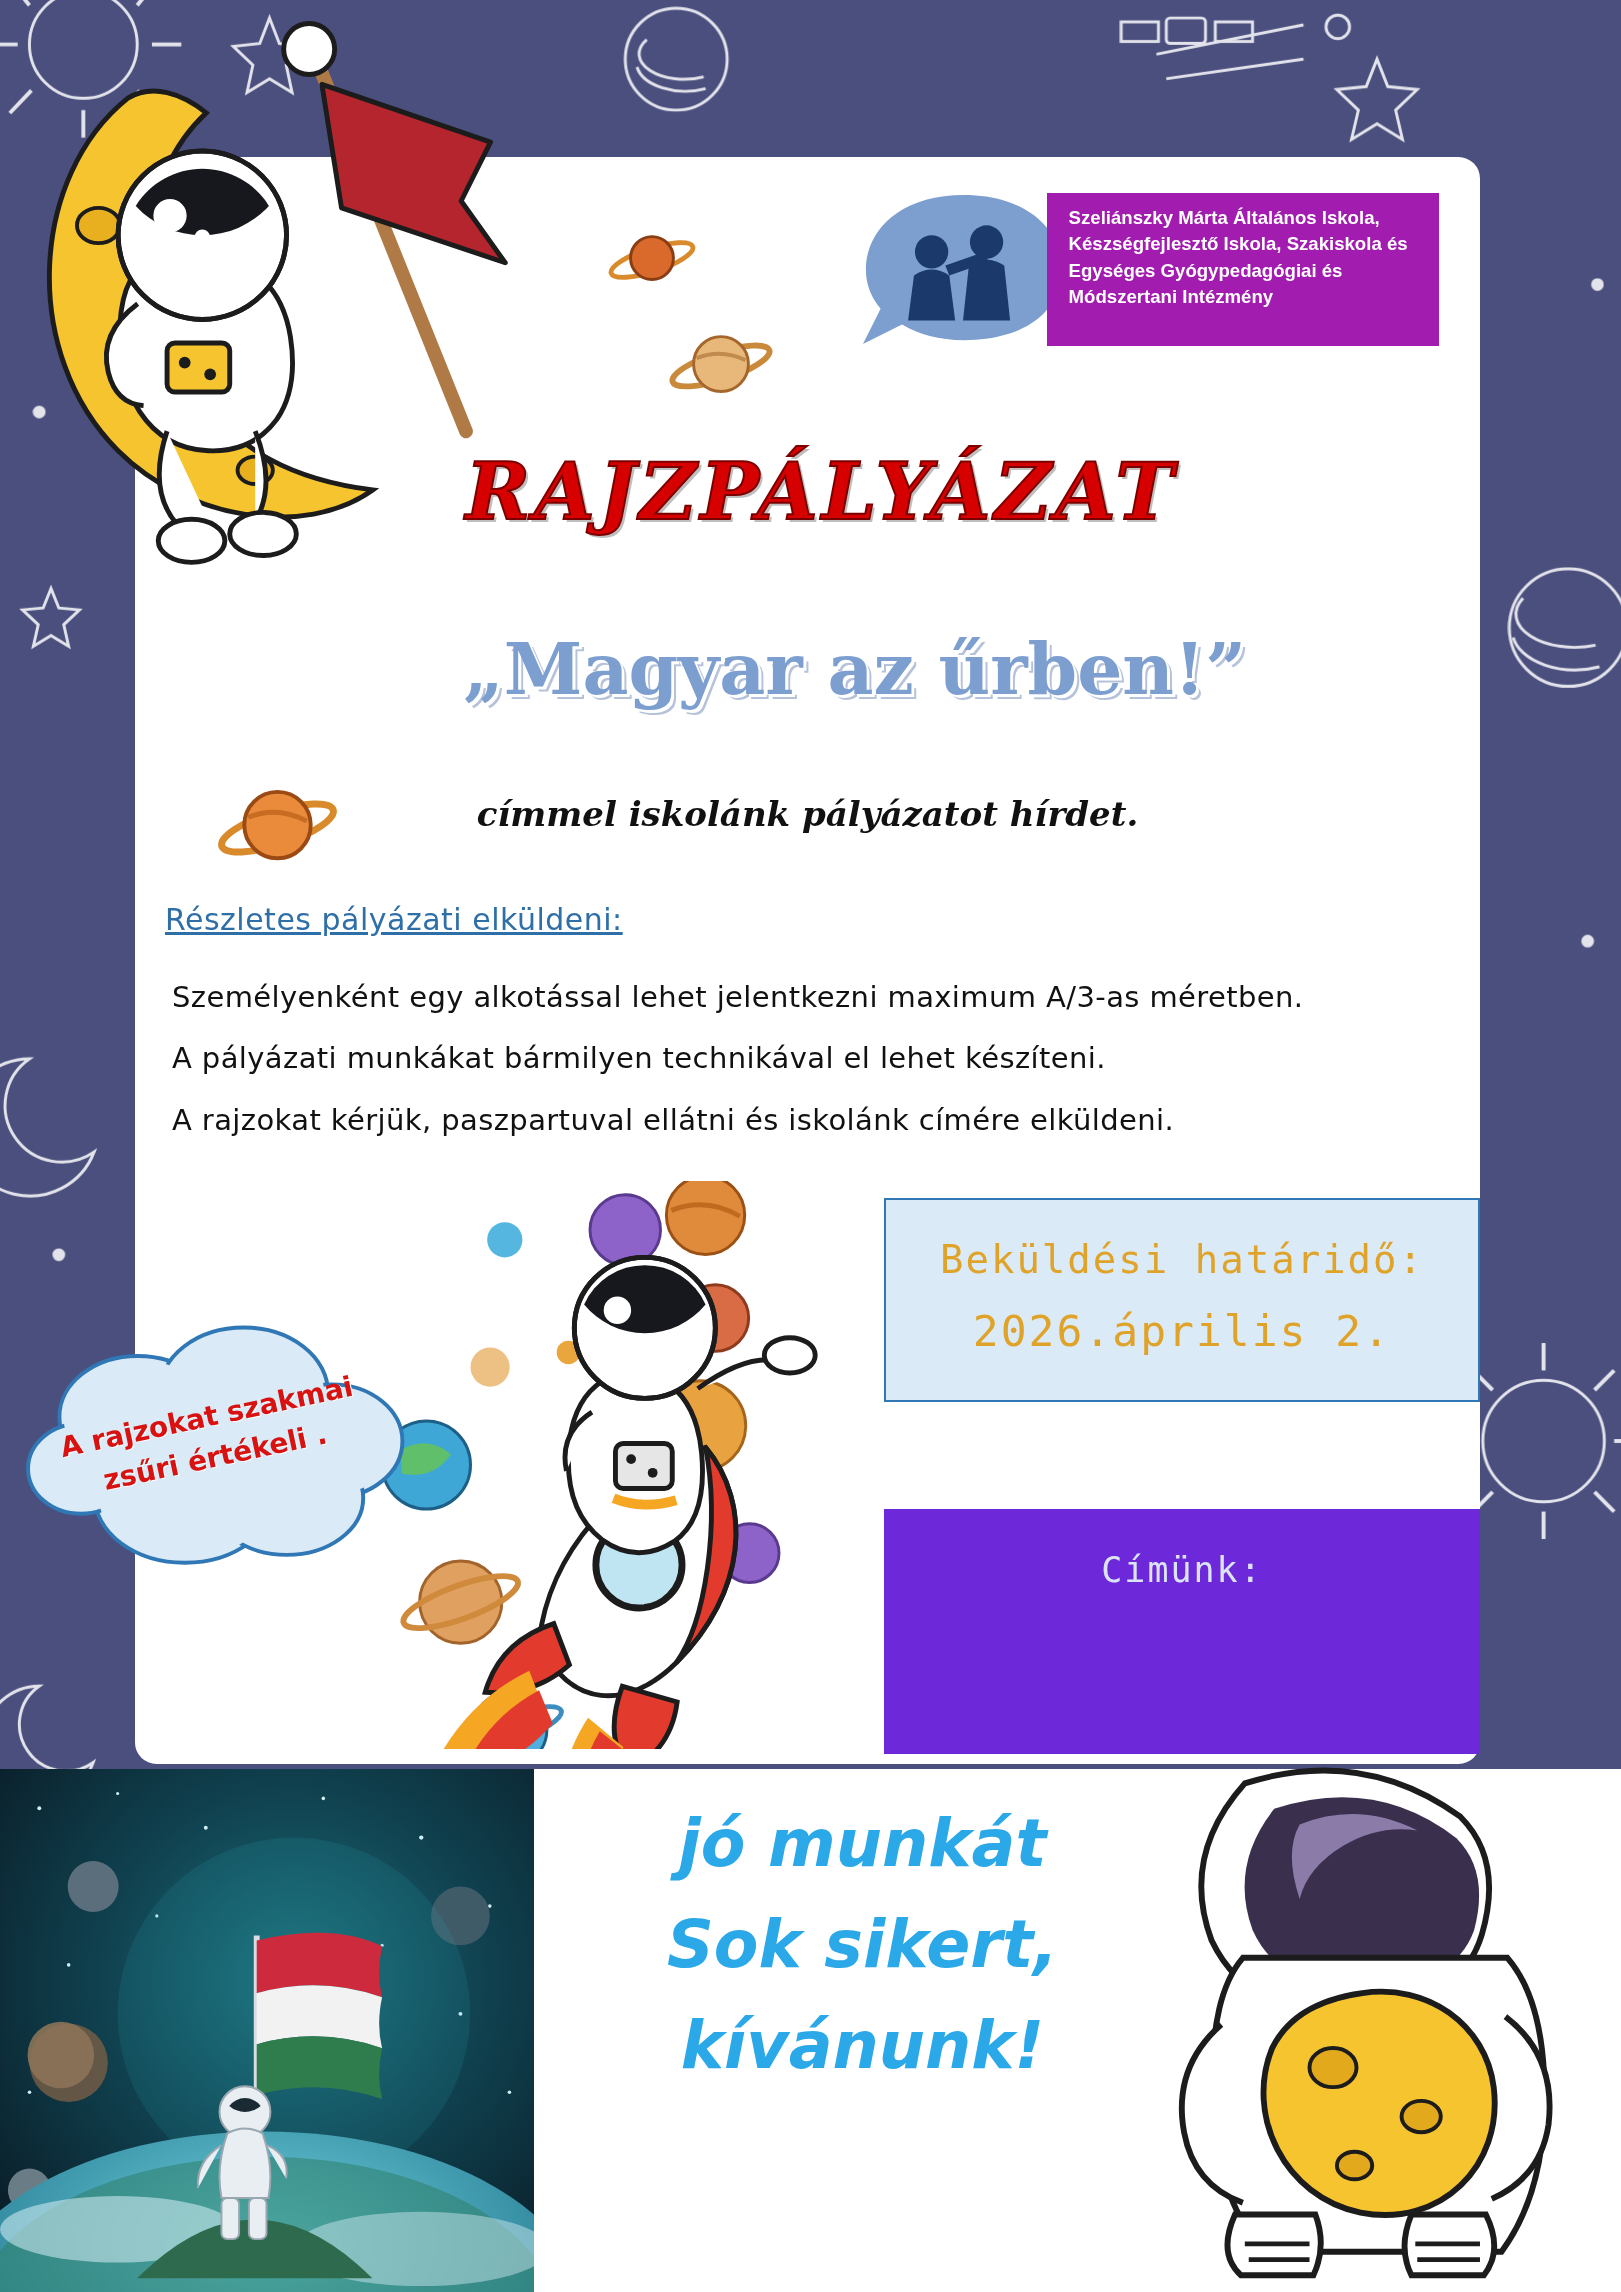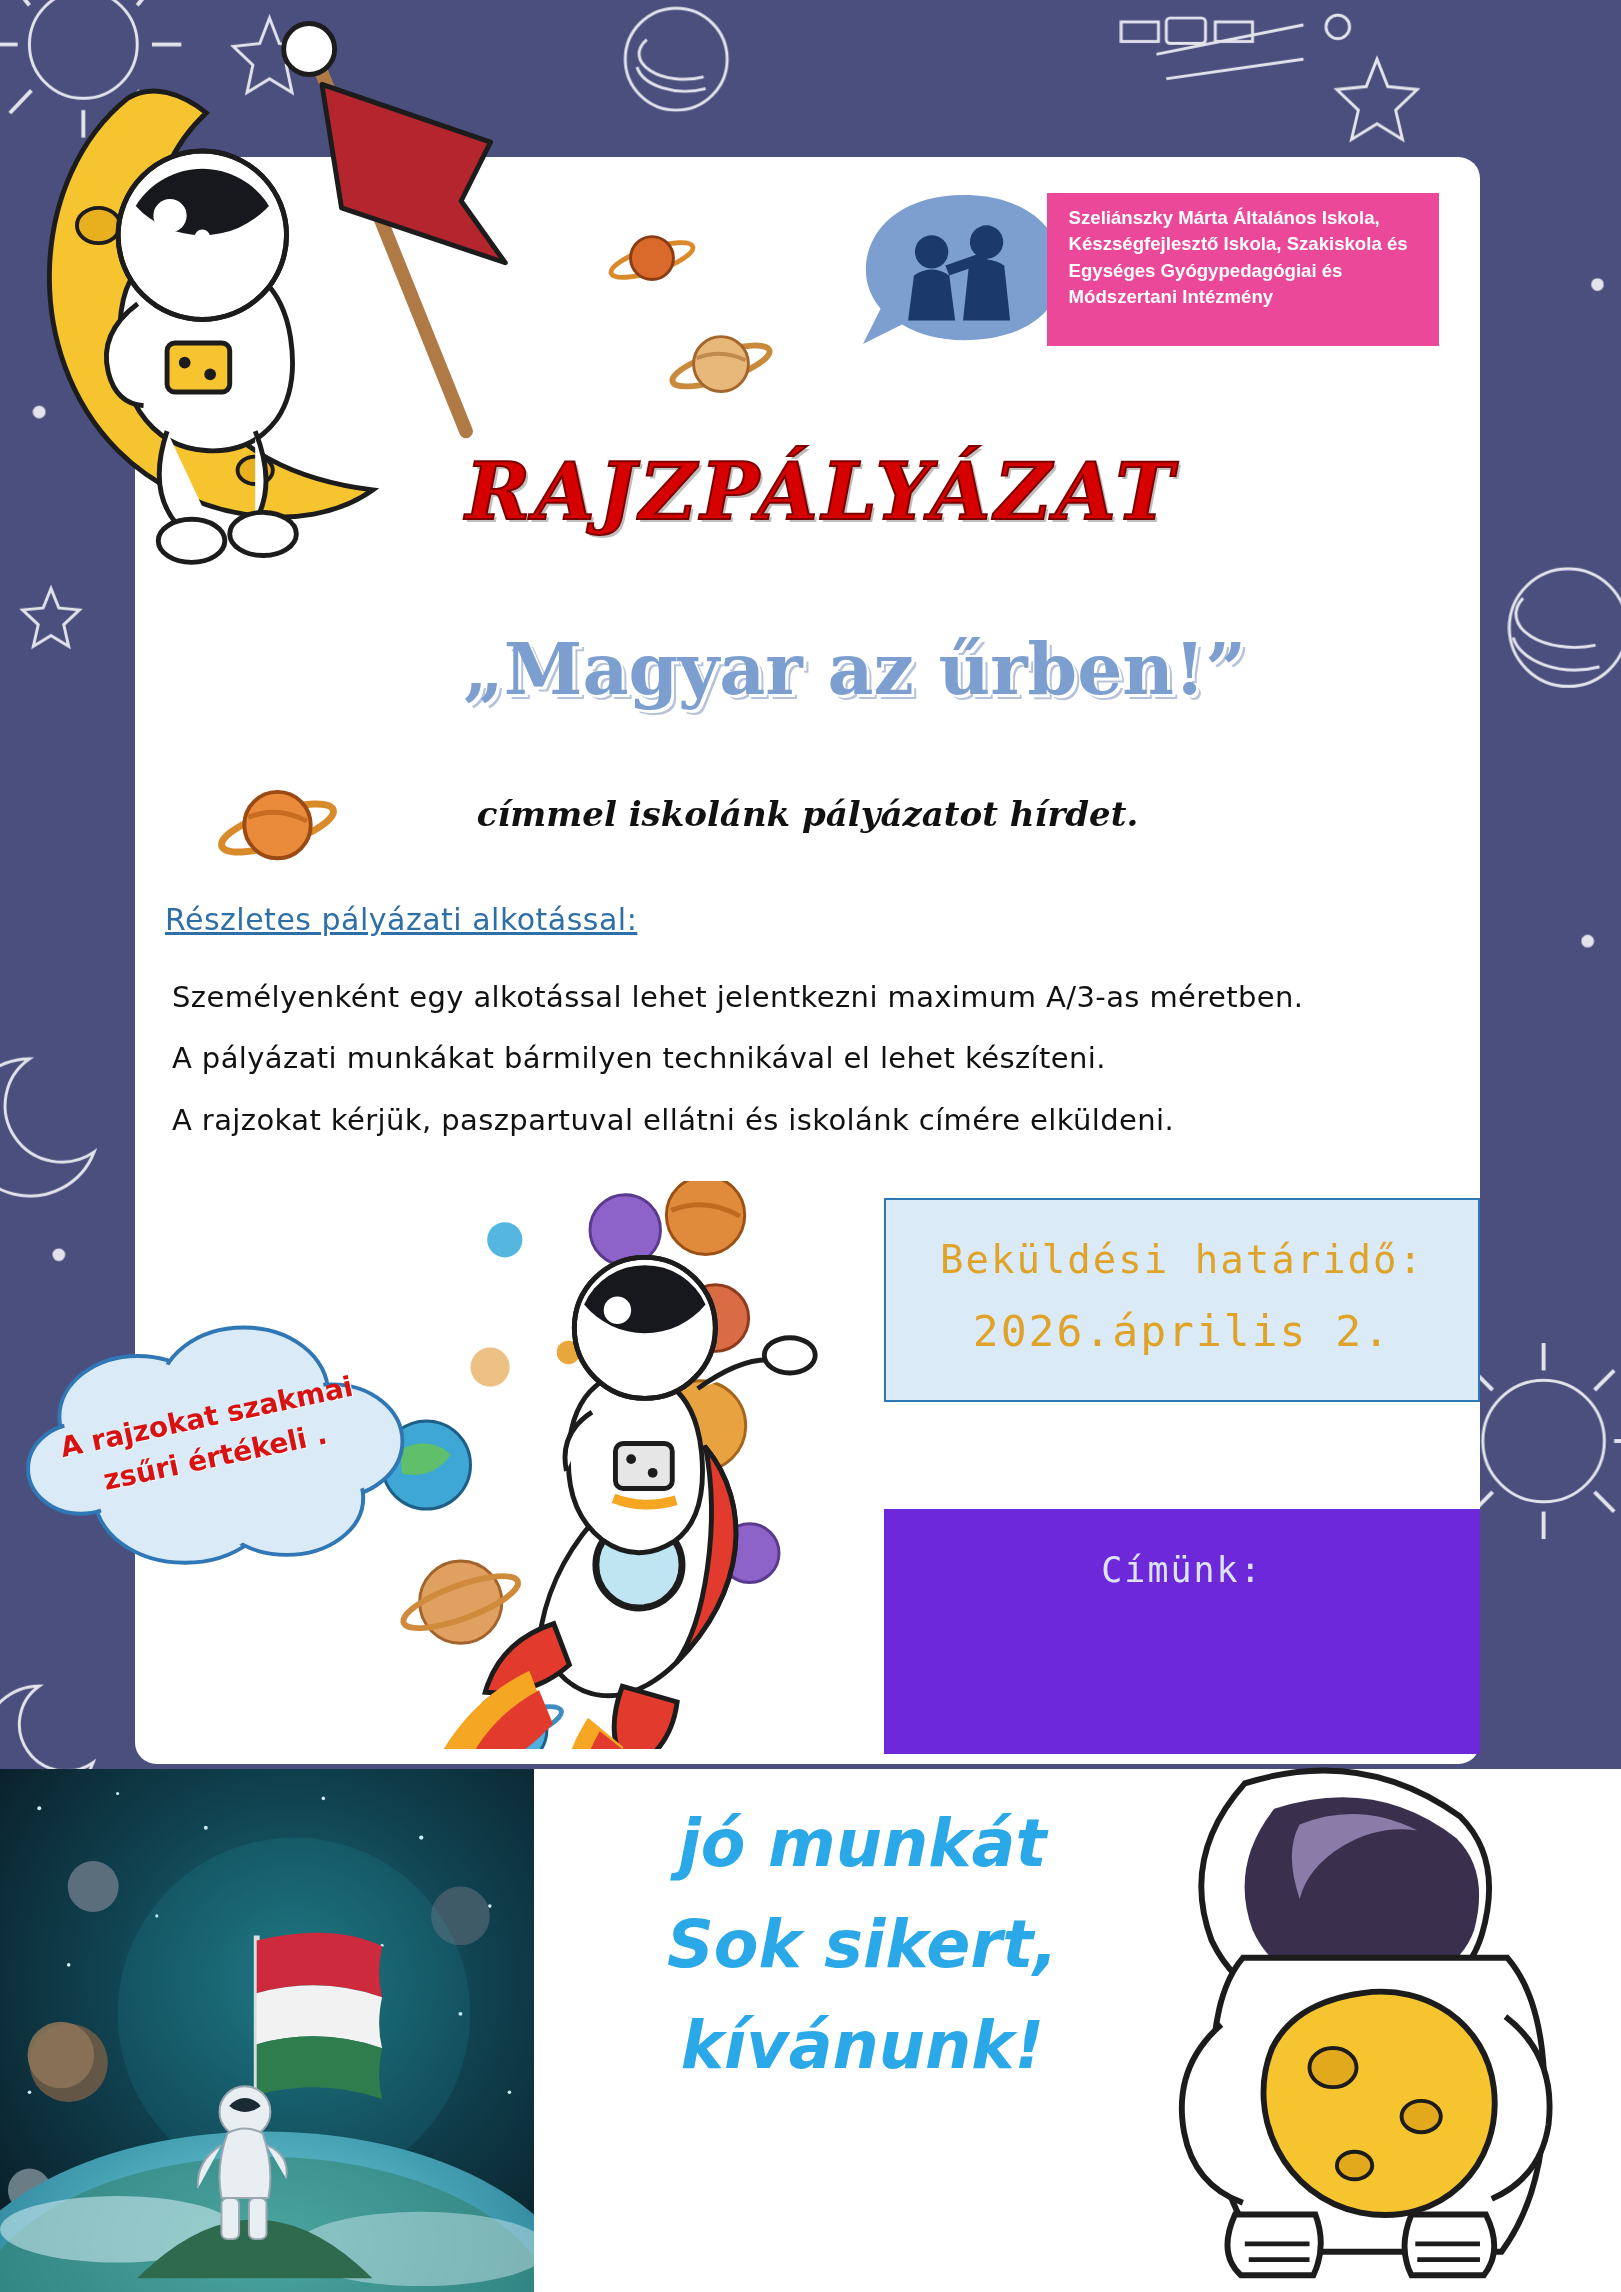--- a/index.html
+++ b/index.html
@@ -53,21 +53,21 @@
     top: 0;
     width: 206px;
     height: 157px;
   }
   .logo .logo-text {
     position: absolute;
     left: 186px;
     top: 2px;
     width: 392px;
     height: 153px;
-    background: #ec4899;
+    background: #a21caf;
     color: #ffffff;
     font-size: 18.6px;
     line-height: 1.42;
     padding: 11.8px 9.8px 0 21.6px;
     box-sizing: border-box;
     font-weight: 600;
   }
   .logo .logo-text div { white-space: nowrap; }
 
   
@@ -398,21 +398,21 @@
       <div>Készségfejlesztő Iskola, Szakiskola és</div>
       <div>Egységes Gyógypedagógiai és</div>
       <div>Módszertani Intézmény</div>
     </div>
   </div>
 
   <div class="title-main">RAJZPÁLYÁZAT</div>
   <div class="title-quote">„Magyar az űrben!”</div>
   <div class="title-sub">címmel iskolánk pályázatot hírdet.</div>
 
-  <div class="cond-heading">Részletes pályázati alkotással:</div>
+  <div class="cond-heading">Részletes pályázati elküldeni:</div>
   <div class="cond-list">
     <div class="line">Személyenként egy alkotással lehet jelentkezni maximum A/3-as méretben.</div>
     <div class="line">A pályázati munkákat bármilyen technikával el lehet készíteni.</div>
     <div class="line">A rajzokat kérjük, paszpartuval ellátni és iskolánk címére elküldeni.</div>
   </div>
 
   <svg style="position:absolute;left:382px;top:1181px;" width="510" height="568" viewBox="0 0 520 580">
 
     <circle cx="80" cy="430" r="42" fill="#e0a060" stroke="#a3642c" stroke-width="3"></circle>
     <ellipse cx="80" cy="430" rx="62" ry="17" fill="none" stroke="#d08a3c" stroke-width="6" transform="rotate(-20 80 430)"></ellipse>

